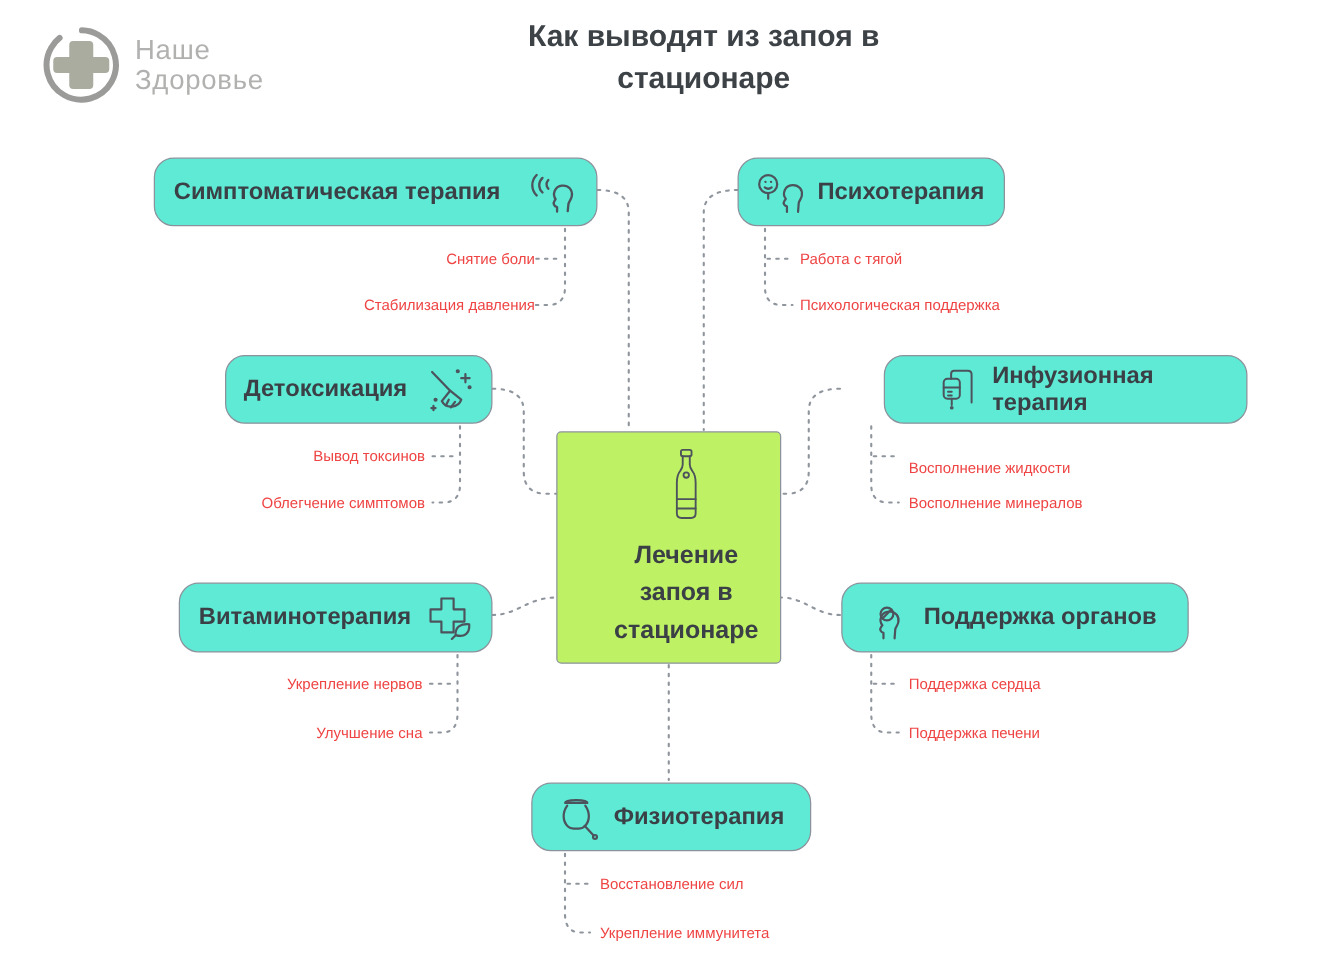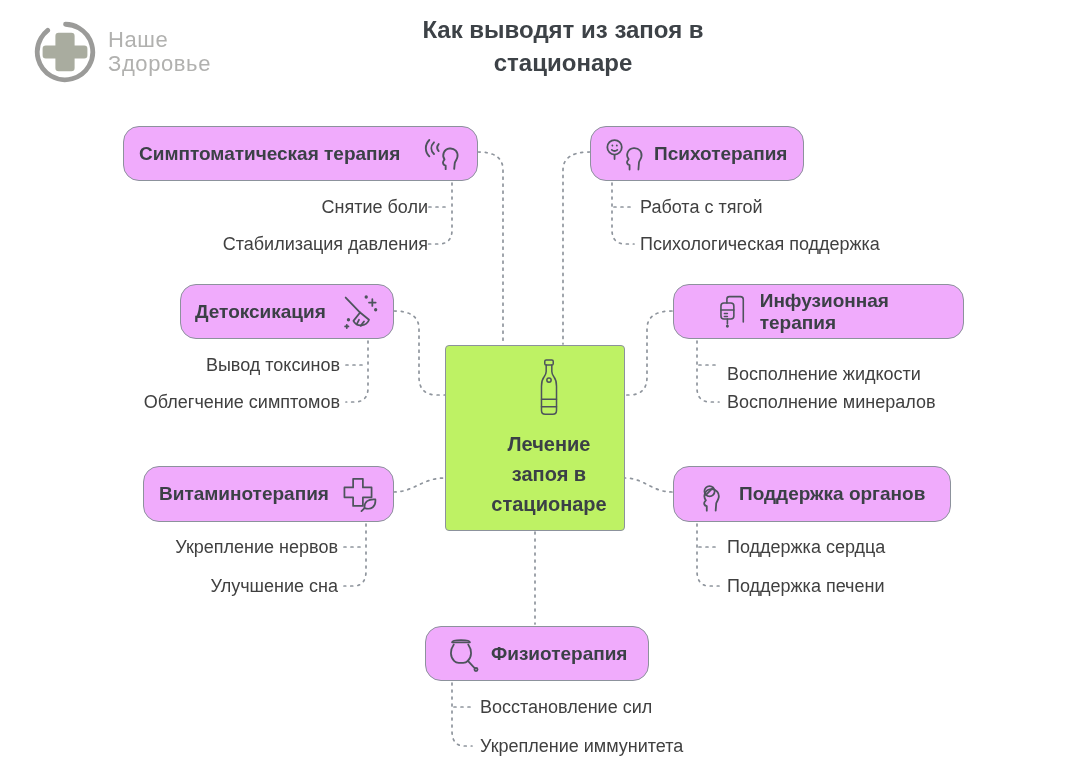--- a/index.html
+++ b/index.html
@@ -8,38 +8,38 @@
   .connectors{position:absolute;left:0;top:0;width:1066px;height:768px;}
   .connectors path{fill:none;stroke:#8f959d;stroke-width:1.7;stroke-dasharray:2 5;stroke-linecap:round;}
 
   .logo{position:absolute;left:33px;top:20px;display:flex;align-items:center;gap:11px;}
   .logo-text{font-size:22px;color:#b1b1af;line-height:1.1;letter-spacing:.6px;}
 
   .title{position:absolute;left:373px;top:13px;width:380px;margin:0;text-align:center;
          font-size:24px;font-weight:bold;color:#3d4247;line-height:1.38;}
 
   .box{position:absolute;display:flex;align-items:center;gap:10px;box-sizing:border-box;
-       background:#f0abfc;border:1.5px solid #8c929c;border-radius:16px;
+       background:#5eead4;border:1.5px solid #8c929c;border-radius:16px;
        color:#3b4046;font-weight:bold;font-size:19px;padding:0 15px;}
   .sb{justify-content:space-between;}
   .b0{left:123px;top:126px;width:355px;height:55px;}
   .b1{left:590px;top:126px;width:214px;height:55px;padding:0 13px;}
   .b2{left:180px;top:284px;width:214px;height:55px;padding:9px 14px;}
-  .b3{left:673px;top:284px;width:291px;height:55px;padding-left:40px;}
+  .b3{left:707px;top:284px;width:291px;height:55px;padding-left:40px;}
   .b4{left:143px;top:466px;width:251px;height:56px;}
   .b5{left:673px;top:466px;width:278px;height:56px;text-align:center;}
   .b6{left:425px;top:626px;width:224px;height:55px;}
 
   .center-node{position:absolute;left:445px;top:345px;width:180px;height:186px;box-sizing:border-box;
        background:#bef264;border:1.6px solid #8c929c;border-radius:4px;
        display:flex;flex-direction:column;align-items:center;justify-content:center;gap:9px;padding-left:28px;}
   .center-label{width:132px;text-align:center;font-weight:bold;font-size:20px;
        line-height:1.5;color:#3b4046;}
 
-  .sub{position:absolute;font-size:18px;color:#404040;line-height:20px;white-space:nowrap;}
+  .sub{position:absolute;font-size:12px;color:#ef4444;line-height:20px;white-space:nowrap;}
   .r{text-align:right;}
   .s00{left:128px;top:197px;width:300px;}
   .s01{left:128px;top:234px;width:300px;}
   .s10{left:640px;top:197px;}
   .s11{left:640px;top:234px;}
   .s20{left:90px;top:355px;width:250px;}
   .s21{left:90px;top:392px;width:250px;}
   .s30{left:727px;top:355px;margin-top:9px;}
   .s31{left:727px;top:392px;}
   .s40{left:88px;top:537px;width:250px;}

